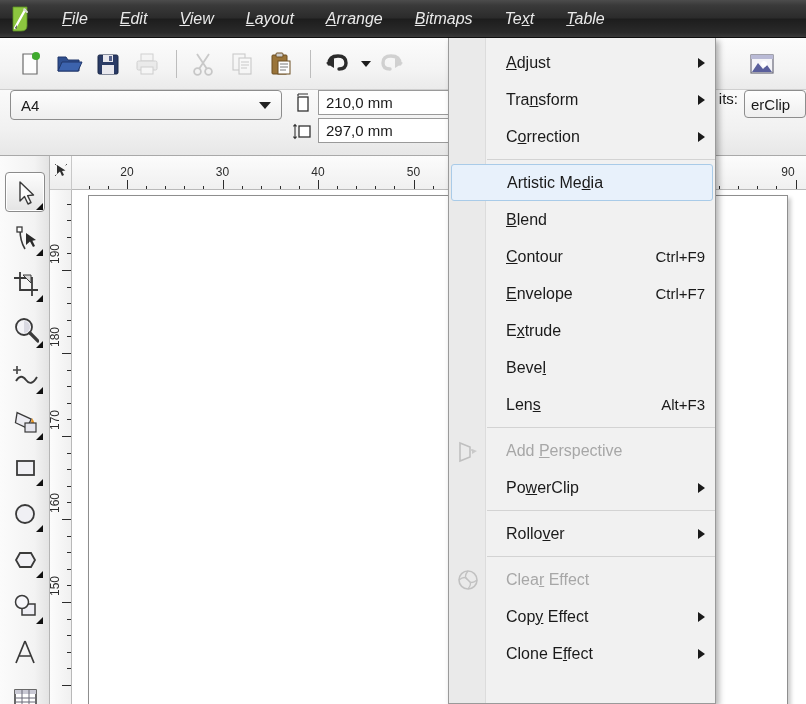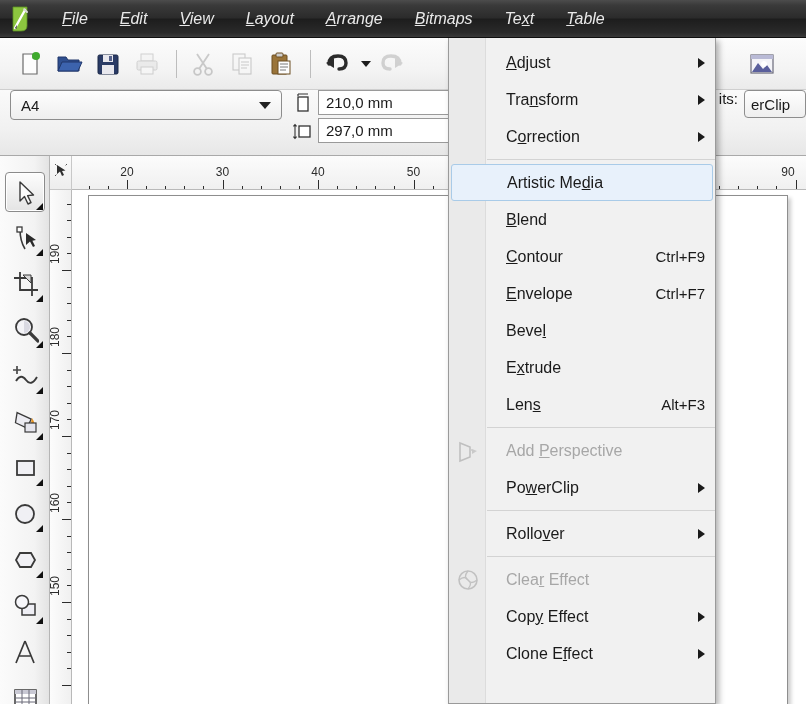--- a/index.html
+++ b/index.html
@@ -563,24 +563,24 @@
         </div>
         <div class="dd-item">
           <span class="dd-label"><u>C</u>ontour</span>
           <span class="dd-accel">Ctrl+F9</span>
         </div>
         <div class="dd-item">
           <span class="dd-label"><u>E</u>nvelope</span>
           <span class="dd-accel">Ctrl+F7</span>
         </div>
         <div class="dd-item">
+          <span class="dd-label">E<u>x</u>trude</span>
+        </div>
+        <div class="dd-item">
           <span class="dd-label">Beve<u>l</u></span>
-        </div>
-        <div class="dd-item">
-          <span class="dd-label">E<u>x</u>trude</span>
         </div>
         <div class="dd-item">
           <span class="dd-label">Len<u>s</u></span>
           <span class="dd-accel">Alt+F3</span>
         </div>
         <div class="dd-sep"></div>
         <div class="dd-item disabled">
           <span class="dd-ico">
             <svg width="24" height="24" viewBox="0 0 24 24" opacity="0.34">
               <path d="M4 4 L14 8 L14 18 L4 22 Z" fill="none" stroke="#6e6e6e" stroke-width="1.6"></path>

